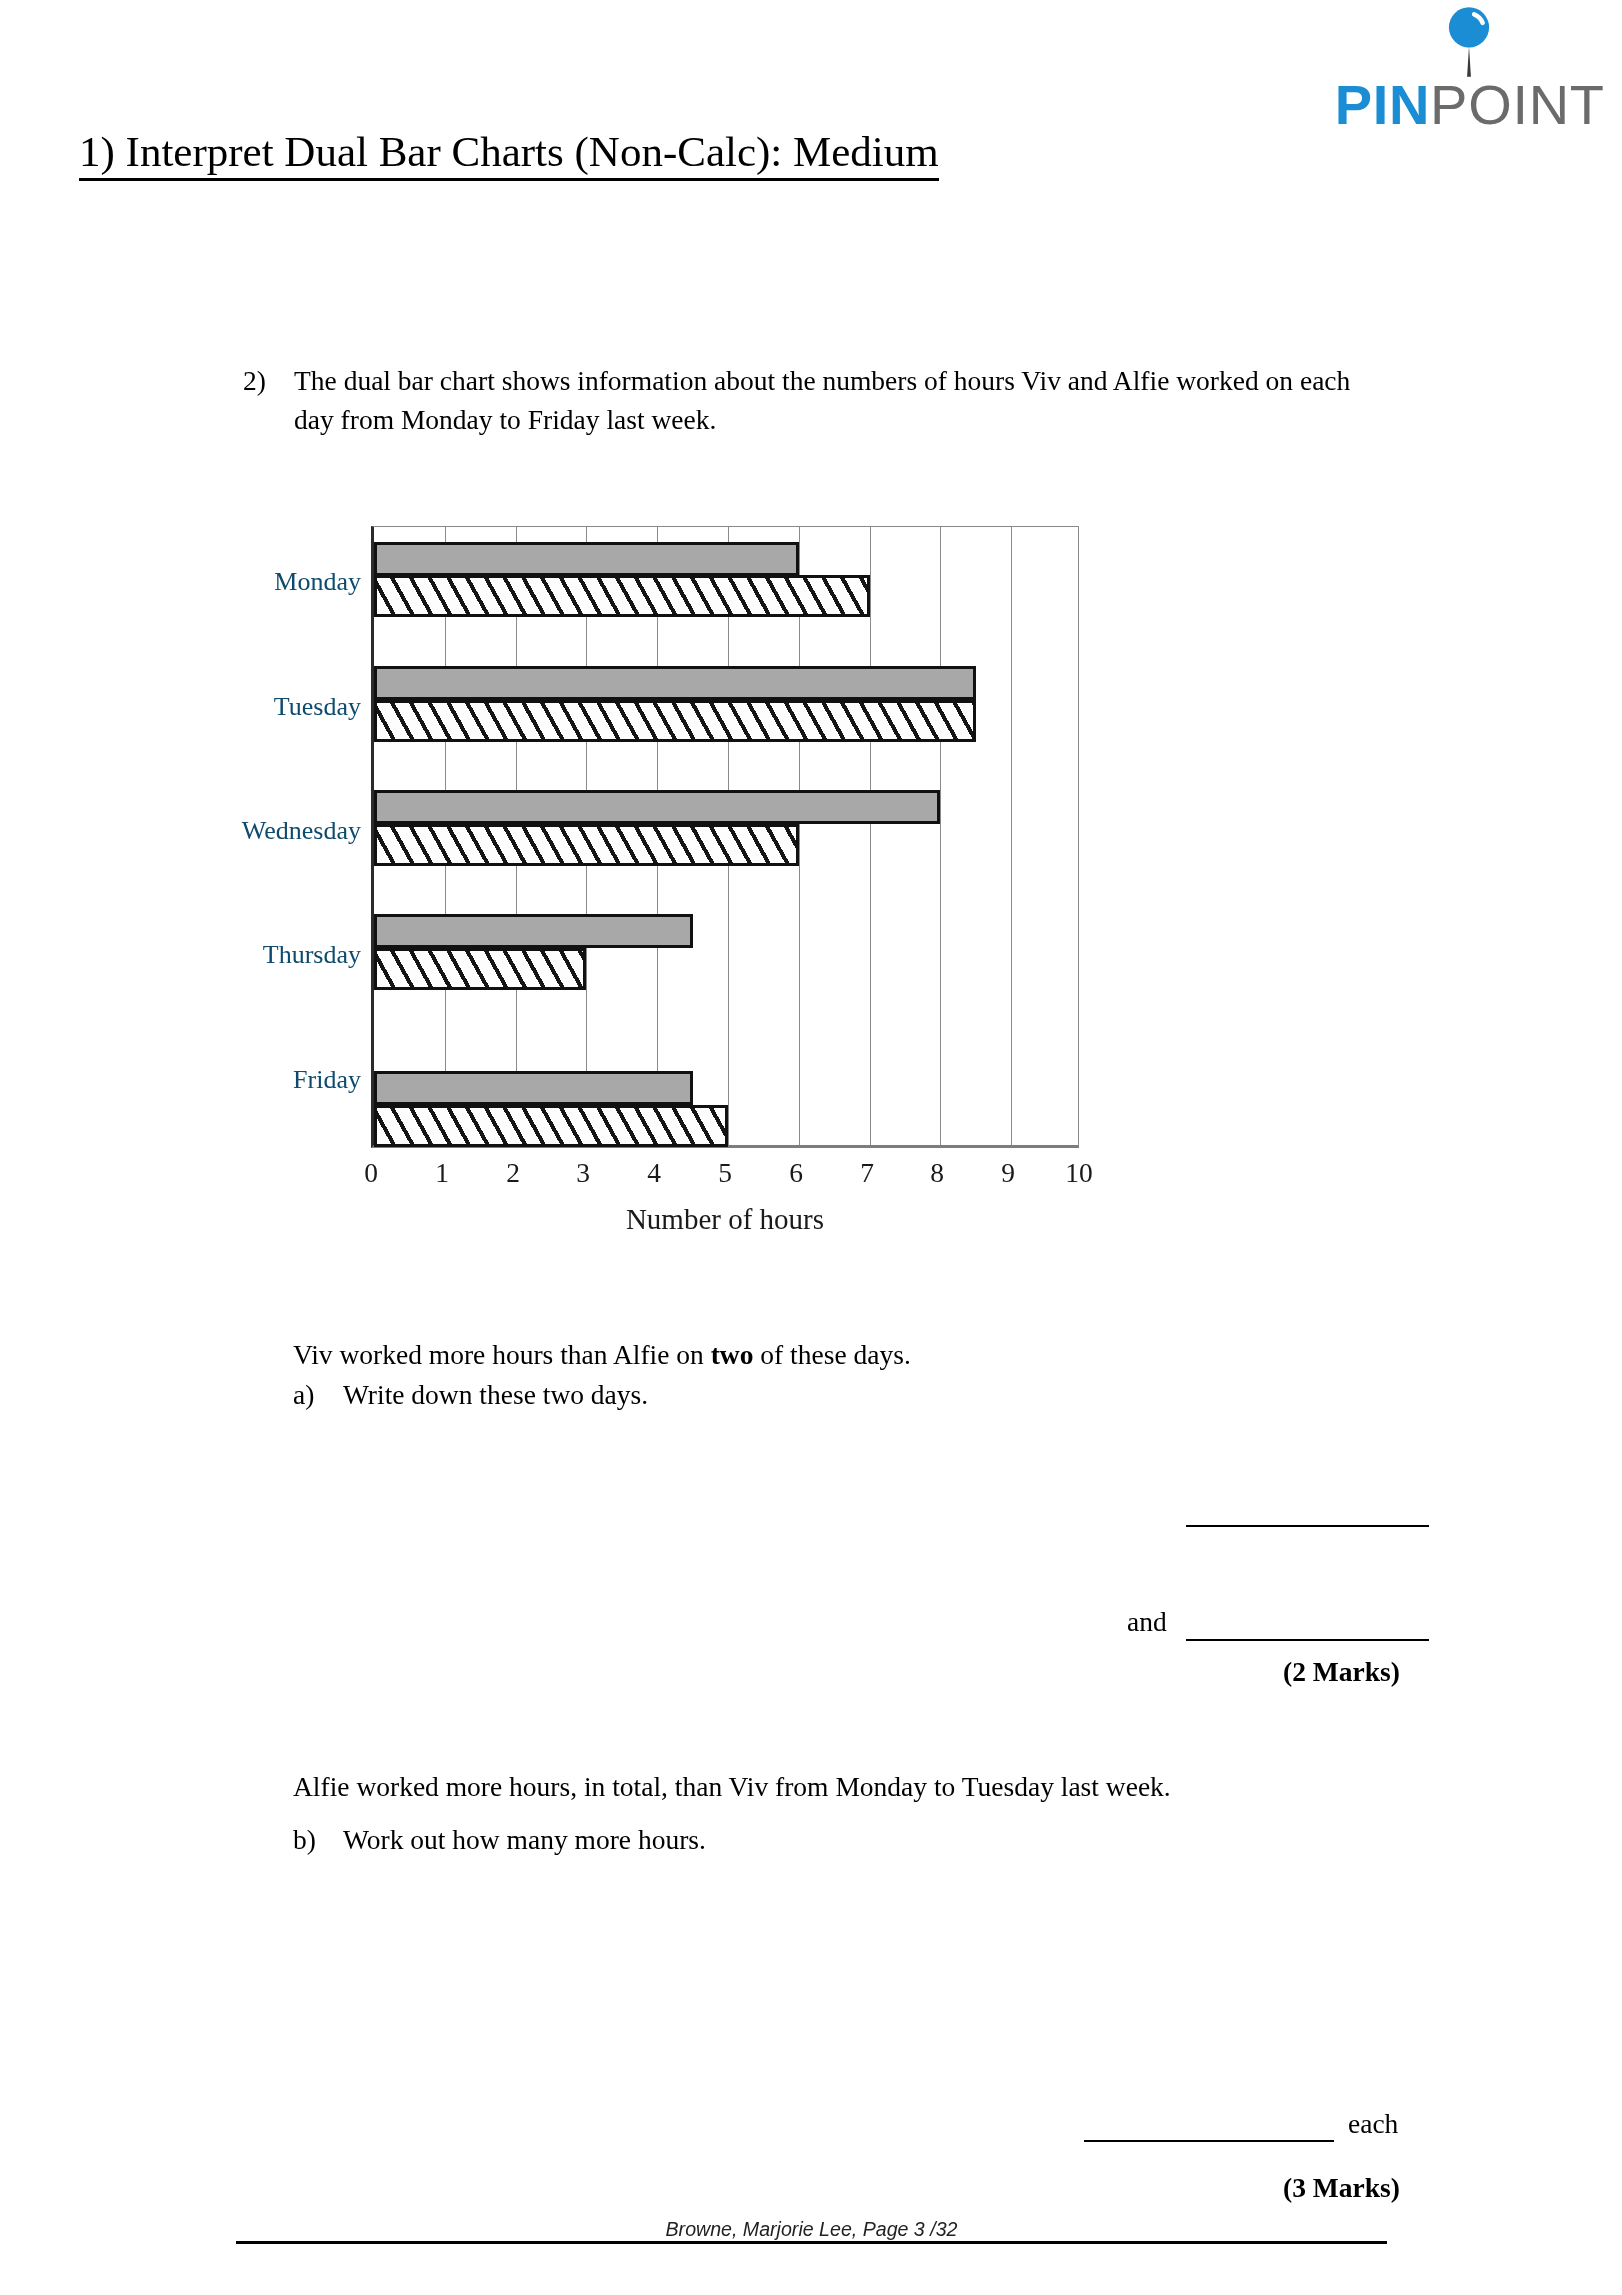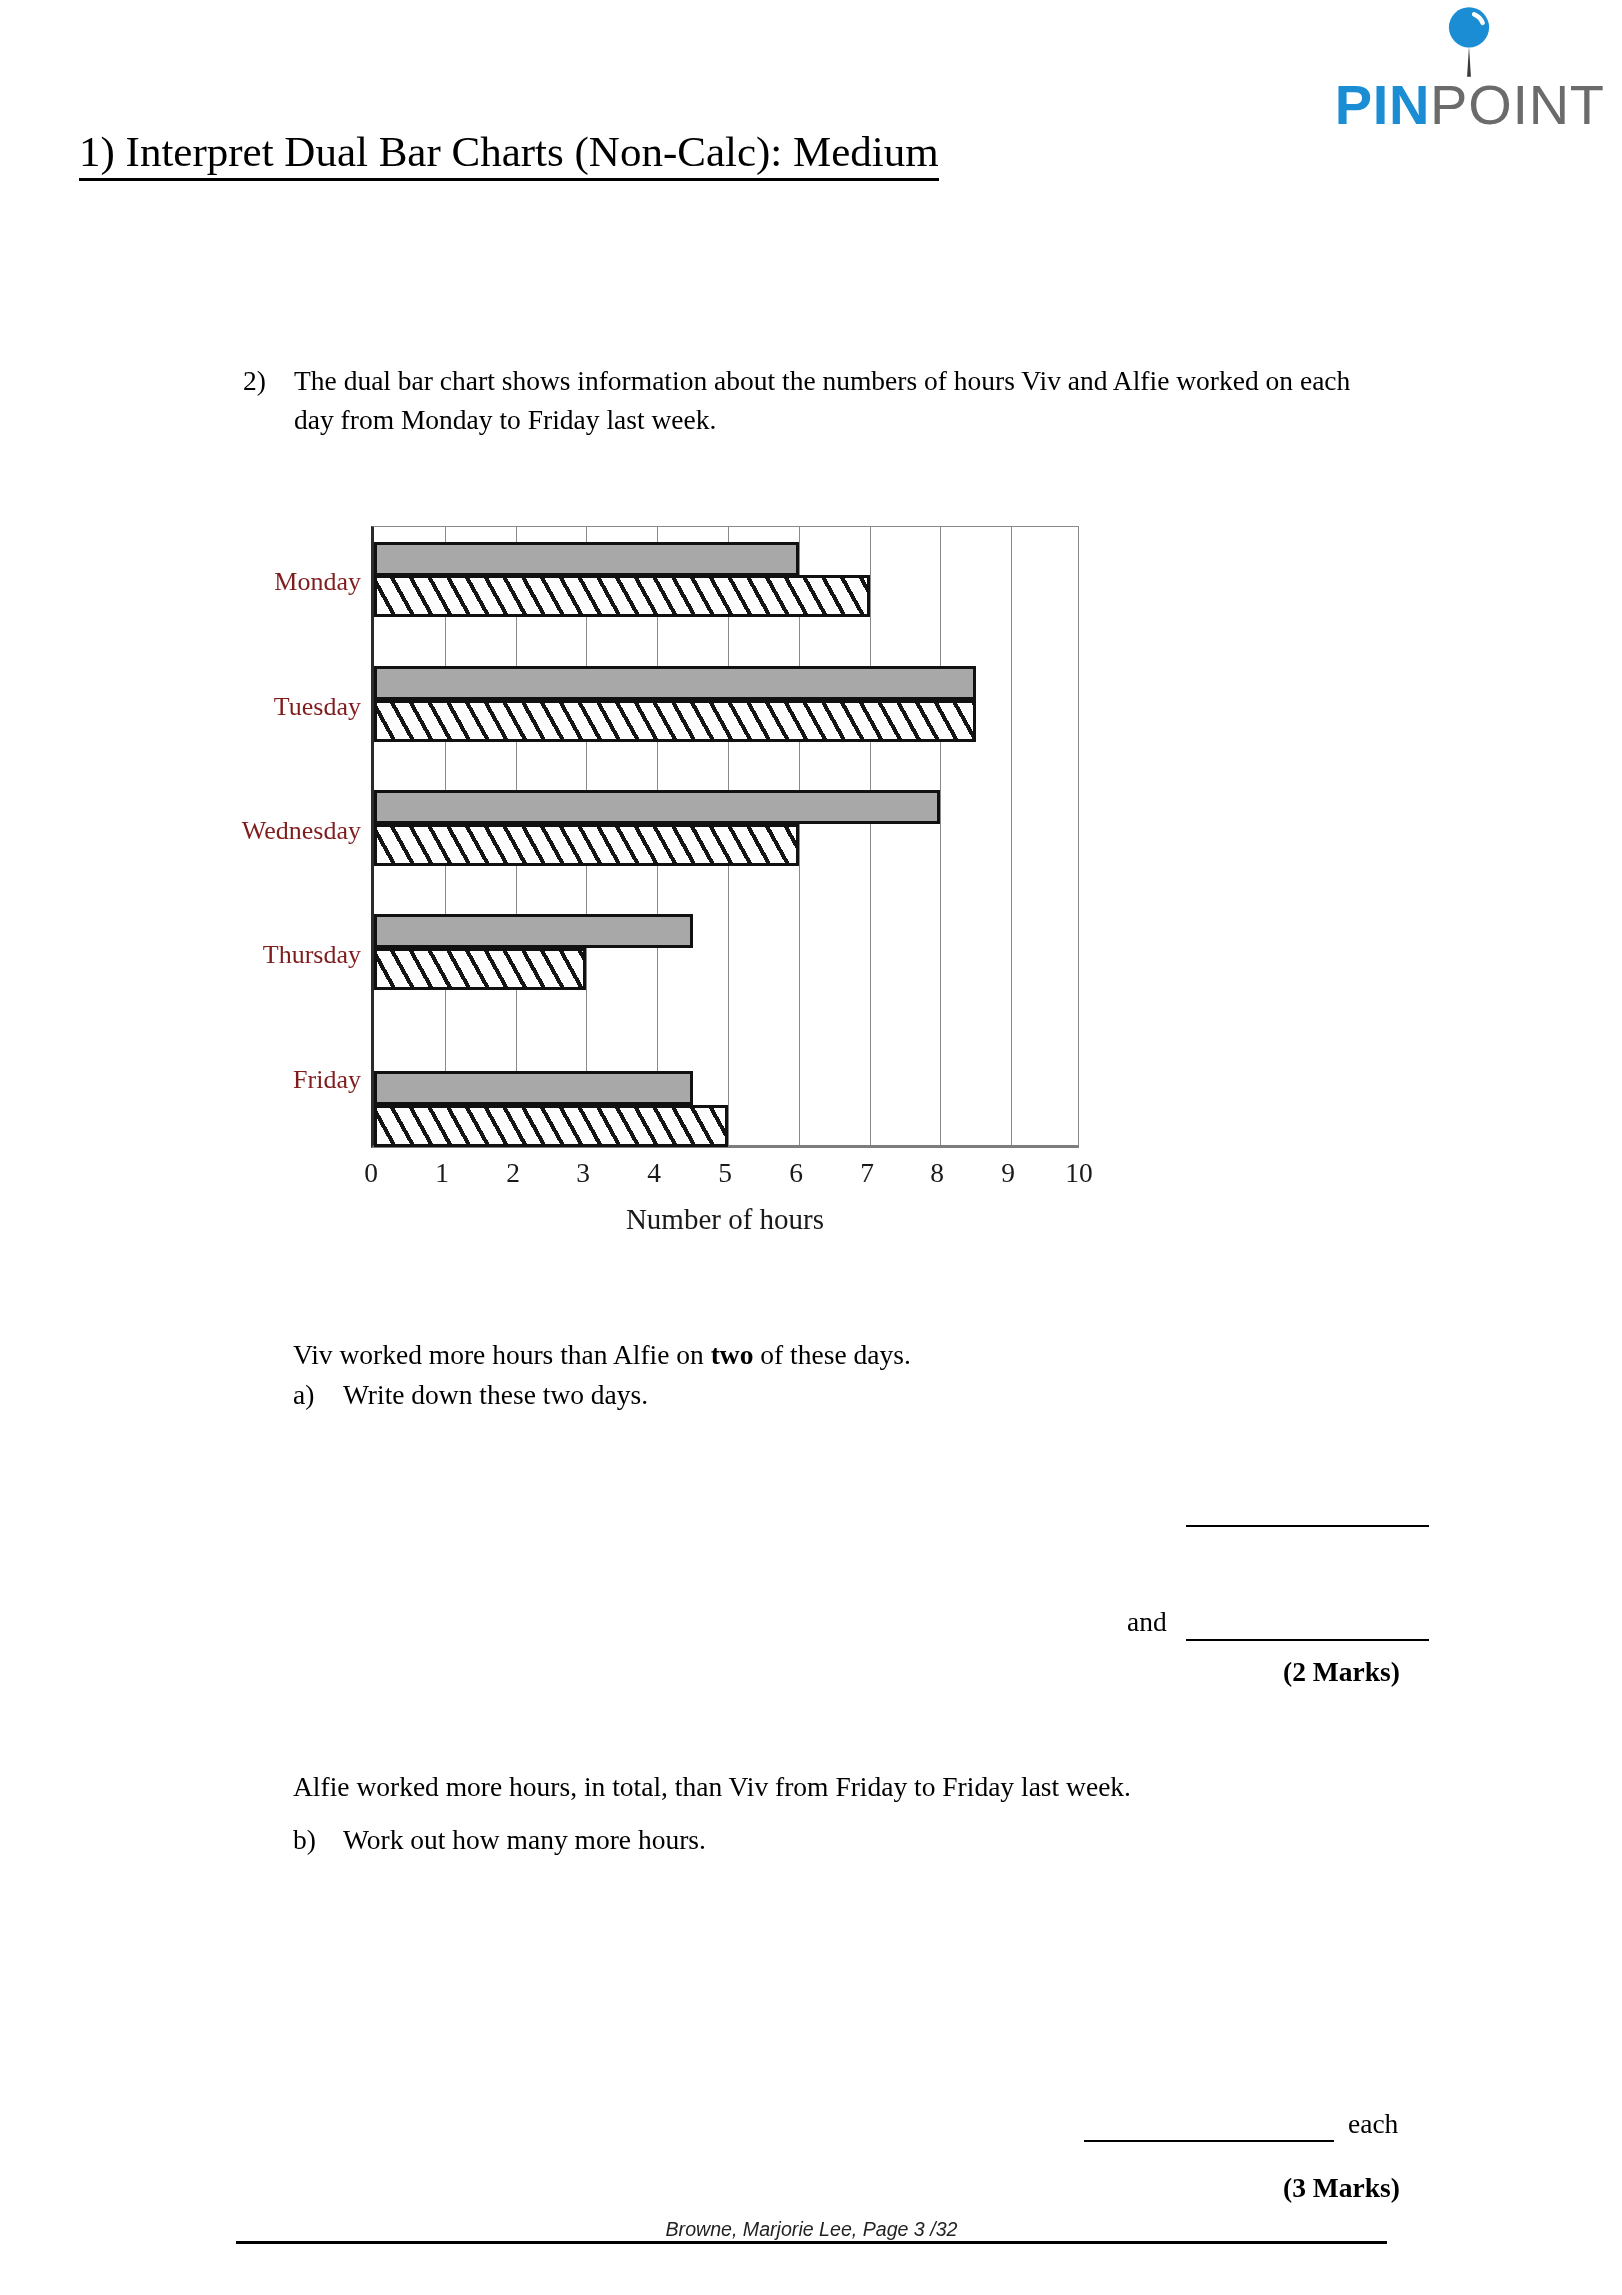--- a/index.html
+++ b/index.html
@@ -90,21 +90,21 @@
     bottom: 0;
     width: 1.3px;
     background: #8a8a8a;
   }
   .day-label {
     position: absolute;
     right: 1052px;   
     font-size: 26px;
     white-space: nowrap;
     text-align: right;
-    color: #7f1d1d;
+    color: #0c4a6e;
     transform: translateY(-50%);
   }
   .bar {
     position: absolute;
     left: 0;
     border: 3.3px solid #111111;
     box-sizing: border-box;
   }
   .bar-alfie { background: #a8a8a8; }
   .bar-viv {
@@ -300,21 +300,21 @@
   <span>Write down these two days.</span>
 </div>
 
 <div class="answer-line" style="left:1186px; top:1525px; width:243px;"></div>
 
 <div class="ans-prefix" style="left:1127px; top:1606px;text-align:center;">and</div>
 <div class="answer-line" style="left:1186px; top:1639px; width:243px;"></div>
 
 <div class="marks" style="left:1283px; top:1656px;">(2 Marks)</div>
 
-<div class="txt txt-indent" style="top:1767px; width:1112px;">Alfie worked more hours, in total, than Viv from Friday to Friday last week.</div>
+<div class="txt txt-indent" style="top:1767px; width:1112px;">Alfie worked more hours, in total, than Viv from Monday to Tuesday last week.</div>
 
 <div class="txt txt-indent sub-q" style="top:1820px; width:982px;">
   <span class="sub-q-letter">b)</span>
   <span>Work out how many more hours.</span>
 </div>
 
 <div class="answer-line" style="left:1084px; top:2140px; width:250px;"></div>
 <div class="ans-suffix" style="left:1348px; top:2108px;">each</div>
 
 <div class="marks" style="left:1283px; top:2172px;">(3 Marks)</div>

